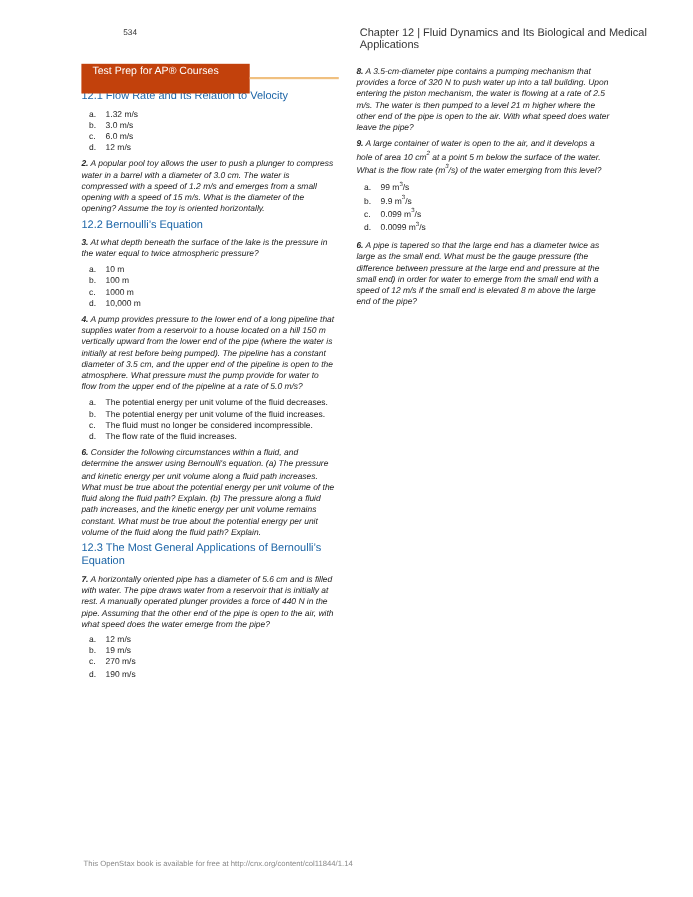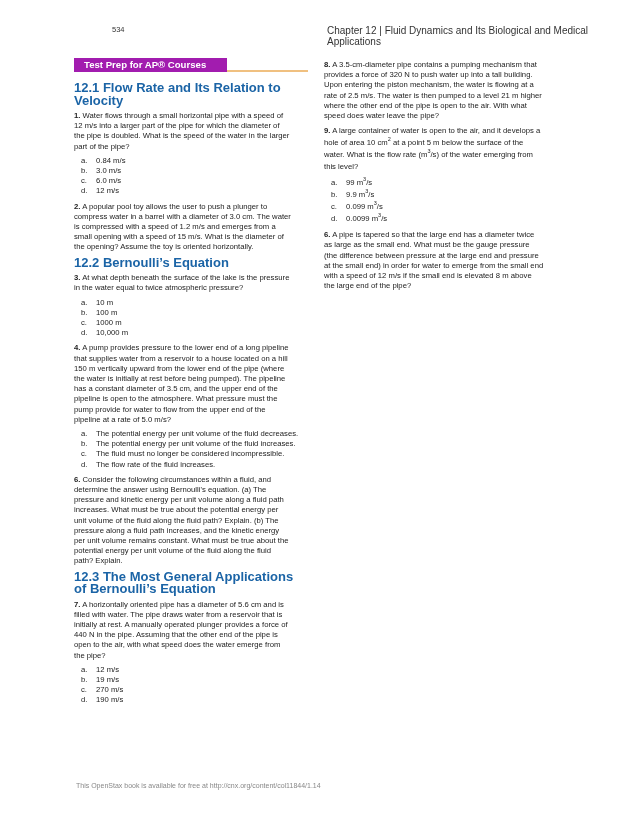--- a/index.html
+++ b/index.html
@@ -4,25 +4,25 @@
 <style>
   html, body { margin: 0; padding: 0; background: #ffffff; }
   body { width: 630px; height: 815px; position: relative; overflow: hidden;
          font-family: "Liberation Sans", sans-serif; color: #222; }
   .page-num { position: absolute; left: 76px; top: 25px; font-size: 7.5px; color: #333; margin-left: 36px; }
   .chapter-header { position: absolute; left: 327px; top: 25px; font-size: 10px; color: #333; }
   .col { position: absolute; top: 58px; width: 230px; font-size: 7.7px; line-height: 10.2px; }
   .col-left { left: 74px; }
   .col-right { left: 324px; width: 232px; top: 60px; }
   .banner { position: relative; height: 14px; margin-bottom: 10px; }
-  .banner-box { position: absolute; left: 0; top: 0; width: 153px; height: 14px; background: #a21caf;
-                color: #fff; font-weight: bold; font-size: 9.6px; line-height: 13px; padding-left: 10px; box-sizing: border-box; }
+  .banner-box { position: absolute; left: 0; top: 0; width: 153px; height: 27px; background: #c2410c;
+                color: #fff; font-weight: normal; font-size: 9.6px; line-height: 13px; padding-left: 10px; box-sizing: border-box; }
   .banner-line { position: absolute; left: 153px; right: -4px; top: 12px; height: 1.5px; background: #f0c080; }
-  h2.section { color: #1b64a6; font-size: 13px; font-weight: bold; margin: 0 0 4px 0; line-height: 12.5px; }
-  .question { margin: 0 12px 4px 0; }
+  h2.section { color: #1b64a6; font-size: 10px; font-weight: normal; margin: 0 0 4px 0; line-height: 12.5px; }
+  .question { margin: 0 0 4px 0; font-style: italic; }
   .question .num { font-weight: bold; }
   ul.opts { list-style: none; margin: 0 0 5px 0; padding: 0; }
   ul.opts li { position: relative; padding-left: 22px; }
   ul.opts li .lt { position: absolute; left: 7px; top: 0; }
   sup { font-size: 5.5px; line-height: 0; vertical-align: 4px; }
   .footer { position: absolute; left: 76px; top: 782px; font-size: 7px; color: #888; }
   .gap-sec { margin-top: 7px; }
 </style>
 </head>
 <body>
@@ -31,26 +31,22 @@
 <div class="chapter-header">Chapter 12 | Fluid Dynamics and Its Biological and Medical Applications</div>
 
 <div class="col col-left">
   <div class="banner">
     <div class="banner-box">Test Prep for AP® Courses</div>
     <div class="banner-line"></div>
   </div>
 
   <h2 class="section">12.1 Flow Rate and Its Relation to Velocity</h2>
 
-  <p class="question">
-    <span class="num">1.</span>
-    <span>Water flows through a small horizontal pipe with a speed of 12 m/s into a larger part of the pipe for which the diameter of the pipe is doubled. What is the speed of the water in the larger part of the pipe?</span>
-  </p>
   <ul class="opts">
-    <li><span class="lt">a.</span><span>0.84 m/s</span></li>
+    <li><span class="lt">a.</span><span>1.32 m/s</span></li>
     <li><span class="lt">b.</span><span>3.0 m/s</span></li>
     <li><span class="lt">c.</span><span>6.0 m/s</span></li>
     <li><span class="lt">d.</span><span>12 m/s</span></li>
   </ul>
 
   <p class="question">
     <span class="num">2.</span>
     <span>A popular pool toy allows the user to push a plunger to compress water in a barrel with a diameter of 3.0 cm. The water is compressed with a speed of 1.2 m/s and emerges from a small opening with a speed of 15 m/s. What is the diameter of the opening? Assume the toy is oriented horizontally.</span>
   </p>
 

